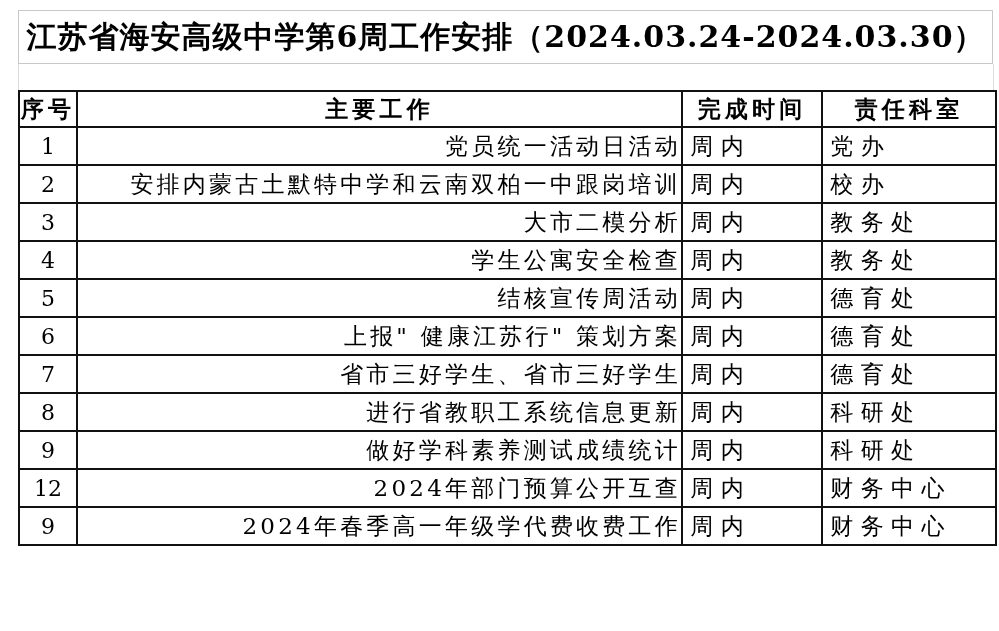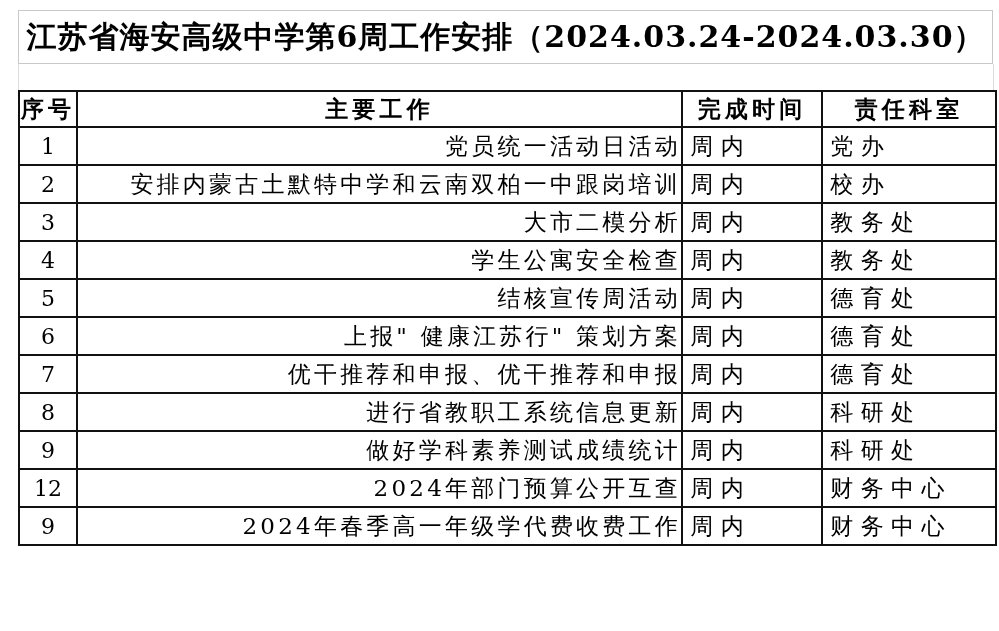--- a/index.html
+++ b/index.html
@@ -152,21 +152,21 @@
           <td class="cell-dept">德育处</td>
         </tr>
         <tr class="data-row">
           <td class="cell-no">6</td>
           <td class="cell-task">上报" 健康江苏行" 策划方案</td>
           <td class="cell-time">周内</td>
           <td class="cell-dept">德育处</td>
         </tr>
         <tr class="data-row">
           <td class="cell-no">7</td>
-          <td class="cell-task">优干推荐和申报、优干推荐和申报</td>
+          <td class="cell-task">省市三好学生、省市三好学生</td>
           <td class="cell-time">周内</td>
           <td class="cell-dept">德育处</td>
         </tr>
         <tr class="data-row">
           <td class="cell-no">8</td>
           <td class="cell-task">进行省教职工系统信息更新</td>
           <td class="cell-time">周内</td>
           <td class="cell-dept">科研处</td>
         </tr>
         <tr class="data-row">

